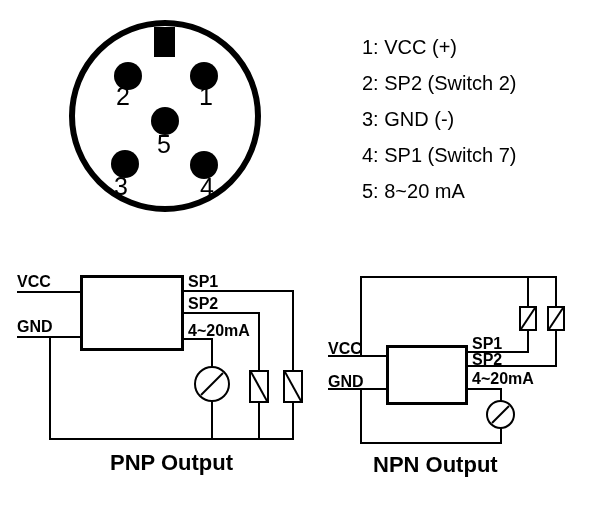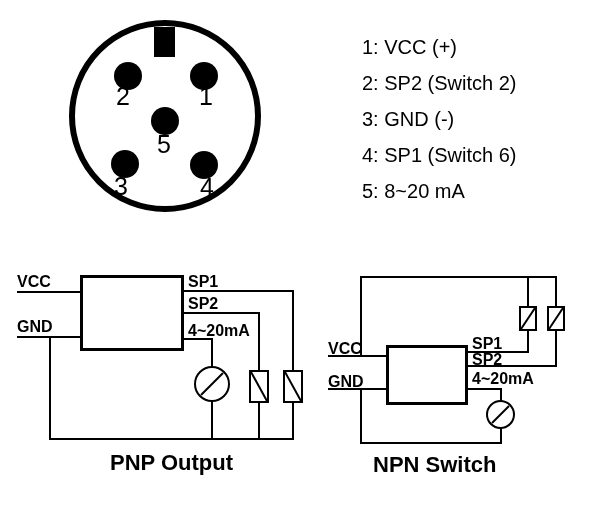--- a/index.html
+++ b/index.html
@@ -42,21 +42,21 @@
     <div class="pin-num" style="left:115px;top:84px;">2</div>
     <div class="pin-num" style="left:113px;top:174px;">3</div>
     <div class="pin-num" style="left:199px;top:175px;">4</div>
     <div class="pin-num" style="left:156px;top:132px;">5</div>
   </div>
 
   <div>
     <div class="legend-item" style="top:36px;text-align:right;">1: VCC (+)</div>
     <div class="legend-item" style="top:72px;">2: SP2 (Switch 2)</div>
     <div class="legend-item" style="top:108px;text-align:center;">3: GND (-)</div>
-    <div class="legend-item" style="top:144px;">4: SP1 (Switch 6)</div>
+    <div class="legend-item" style="top:144px;">4: SP1 (Switch 7)</div>
     <div class="legend-item" style="top:180px;">5: 8~20 mA</div>
   </div>
 
   <div>
     <div class="wire-lbl" style="left:17px;top:274px;">VCC</div>
     <div class="wire-lbl" style="left:17px;top:319px;">GND</div>
     <div class="wire-lbl" style="left:188px;top:274px;">SP1</div>
     <div class="wire-lbl" style="left:188px;top:296px;">SP2</div>
     <div class="wire-lbl" style="left:188px;top:323px;">4~20mA</div>
 
@@ -137,16 +137,16 @@
     <div class="v-line" style="left:500px;top:388px;height:14px;"></div>
     <div class="meter" style="left:486px;top:400px;width:29px;height:29px;">
       <svg width="25" height="25" viewBox="0 0 25 25">
           <line x1="4" y1="21" x2="21" y2="4" stroke="#000" stroke-width="2"></line>
         </svg>
     </div>
     <div class="v-line" style="left:500px;top:427px;height:17px;"></div>
 
     <div class="h-line" style="left:360px;top:442px;width:142px;"></div>
 
-    <div class="caption" style="left:373px;top:454px;">NPN Switch</div>
+    <div class="caption" style="left:373px;top:454px;">NPN Output</div>
   </div>
 
 </div>
 
 </body></html>

